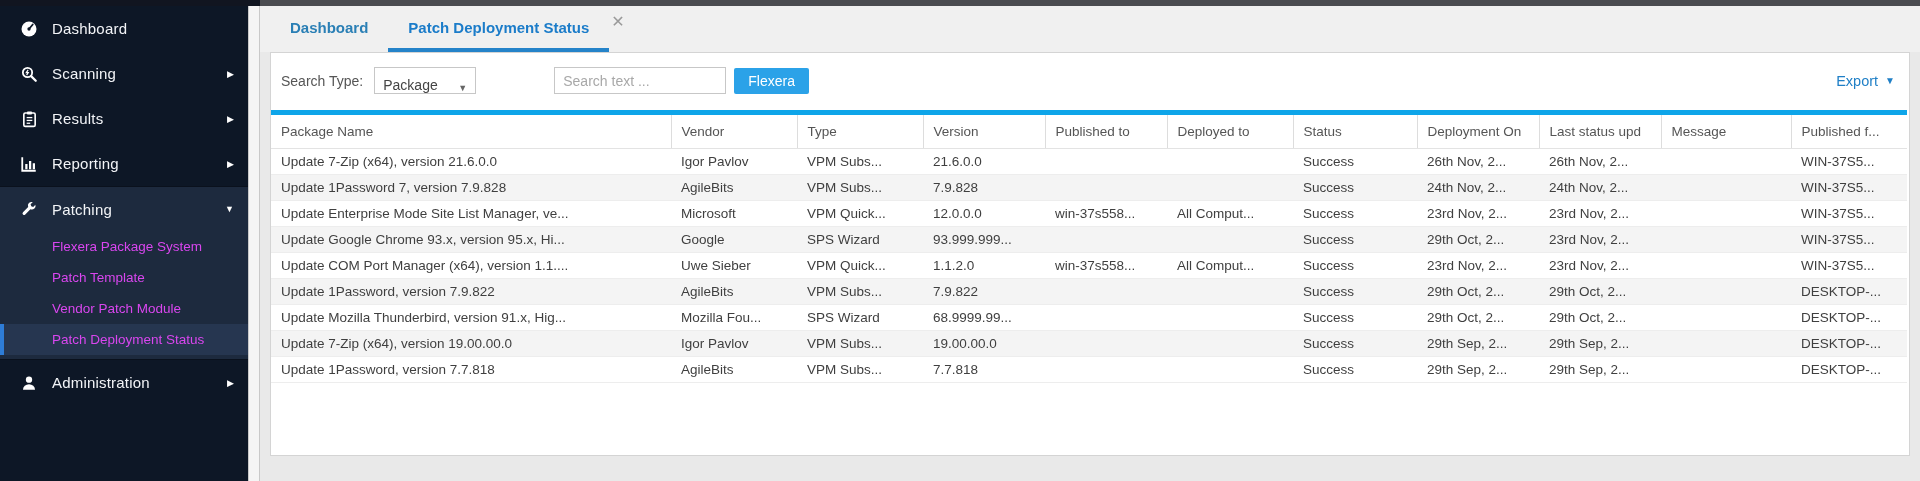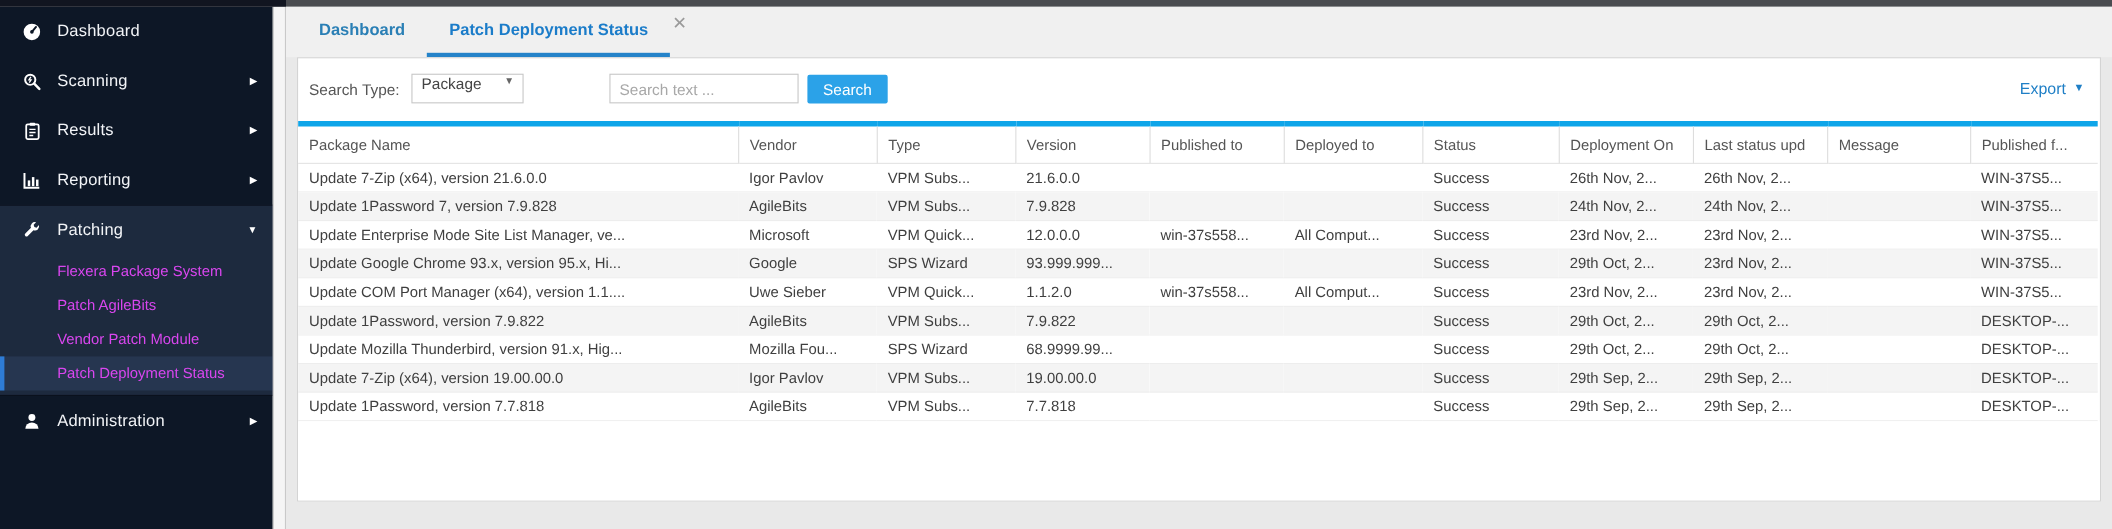--- a/index.html
+++ b/index.html
@@ -31,21 +31,21 @@
 
   .tabbar { height:46px; flex:0 0 46px; background:#f0f0f0; display:flex; align-items:stretch; padding-left:10px; }
   .tab { display:flex; align-items:center; padding:0 20px; font-size:15px; font-weight:bold; color:#2a7fb5; cursor:pointer; border-bottom:4px solid transparent; }
   .tab.active { color:#1b7cc9; border-bottom:4px solid #2583c9; }
   .tab-close { align-self:flex-start; margin-top:8px; margin-left:2px; font-size:16px; font-weight:bold; color:#9a9a9a; cursor:pointer; line-height:1; }
 
   .panel { margin:0 10px; height:404px; background:#ffffff; border:1px solid #d4d4d4; display:flex; flex-direction:column; overflow:hidden; }
 
   .toolbar { display:flex; align-items:center; padding:14px 10px 16px 10px; }
   .tb-label { font-size:14px; color:#555; margin-right:11px; }
-  .select { width:102px; height:27px; border:1px solid #c7c7c7; background:#fff; display:flex; align-items:flex-start; justify-content:space-between; padding:0 8px; font-size:14px; color:#444; margin-right:30px; cursor:pointer; }
+  .select { width:102px; height:27px; border:1px solid #c7c7c7; background:#fff; display:flex; align-items:flex-end; justify-content:space-between; padding:0 8px; font-size:14px; color:#444; margin-right:30px; cursor:pointer; }
   .select .caret { font-size:9px; color:#666; }
   .search-input { width:172px; height:27px; border:1px solid #c7c7c7; padding:0 8px; font-size:14px; color:#333; font-family:"Liberation Sans", sans-serif; margin-right:8px;margin-left:48px; }
   .search-input::placeholder { color:#a8a8a8; }
   .btn-search { background:#2ba2e8; color:#fff; border:none; padding:5px 14px; font-size:14px; border-radius:2px; cursor:pointer; font-family:"Liberation Sans", sans-serif; }
   .export { margin-left:auto; display:flex; align-items:center; gap:7px; color:#1f7fc6; font-size:14.5px; cursor:pointer; padding-right:4px; }
   .export .caret { font-size:10px; color:#1f7fc6; }
 
   table.grid { border-collapse:collapse; table-layout:fixed; width:1636px; }
   .grid th { text-align:left; font-weight:normal; font-size:13.5px; color:#555; padding:9px 10px; background:#fff;
              border-top:5px solid #0ea5e9; border-bottom:1px solid #e3e3e3; border-right:1px solid #ddd;
@@ -120,21 +120,21 @@
               <path d="M20.5 6.2a5 5 0 0 1-6.6 6.2L7 19.3a2.1 2.1 0 0 1-3-3l6.9-6.9a5 5 0 0 1 6.2-6.6l-3 3 .9 2.6 2.6.9z" fill="#fff"></path>
             </svg>
         </span>
         <span class="lbl">Patching</span>
         <span class="arrow">▼</span>
       </div>
       <div class="sub-item">
         <span>Flexera Package System</span>
       </div>
       <div class="sub-item">
-        <span>Patch AgileBits</span>
+        <span>Patch Template</span>
       </div>
       <div class="sub-item">
         <span>Vendor Patch Module</span>
       </div>
       <div class="sub-item selected">
         <span>Patch Deployment Status</span>
       </div>
     </div>
 
     <div class="side-item">
@@ -163,21 +163,21 @@
     </div>
 
     <div class="panel">
       <div class="toolbar">
         <span class="tb-label">Search Type:</span>
         <div class="select">
           <span>Package</span>
           <span class="caret">▼</span>
         </div>
         <input class="search-input" type="text" placeholder="Search text ..." style="">
-        <button class="btn-search">Search</button>
+        <button class="btn-search">Flexera</button>
         <div class="export">
           <span>Export</span>
           <span class="caret">▼</span>
         </div>
       </div>
 
       <table class="grid">
         <colgroup id="grid-colgroup">
             <col style="width: 400px;">
             <col style="width: 126px;">

